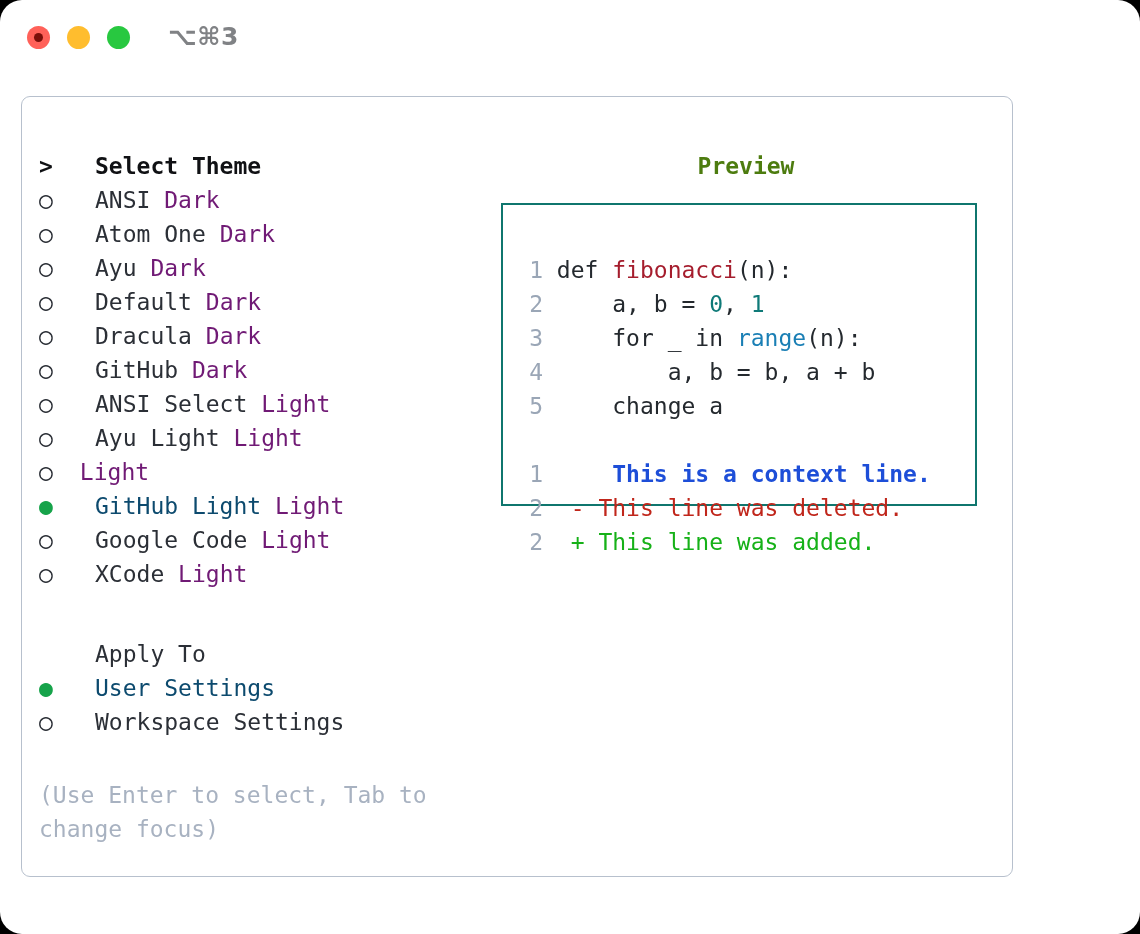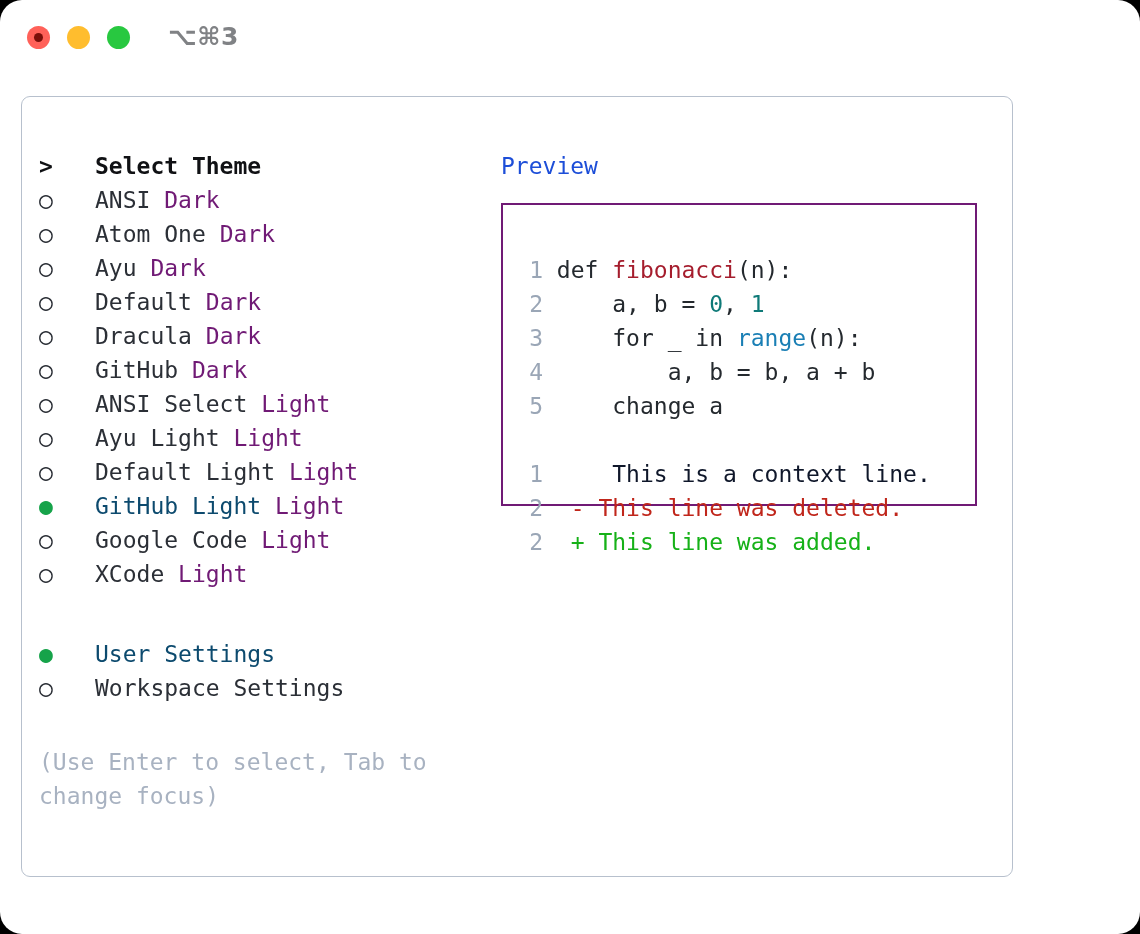--- a/index.html
+++ b/index.html
@@ -116,48 +116,49 @@
   .label    { color: #2b2f36; margin-left: 29px; }
   .label.on { color: #0c4a6e; }
   .suffix   { color: #701a75; }
   .gap      { color: transparent; }
 
   .section-gap { height: 46px; }
 
   .hint {
     position: absolute;
     left: 17px;
-    top: 648px;
+    top: 681px;
     width: 410px;
     font-size: 23px;
     line-height: 34px;
     color: #a8b2c1;
     white-space: normal;
   }
 
   
   .right-col {
     position: absolute;
     left: 479px;
     top: 52px;
     width: 490px;
   }
   .preview-title {
     font-size: 23px;
-    font-weight: 400;
-    color: #1d4ed8;
-    line-height: 34px;
+    font-weight: 700;
+    color: #4d7c0f;
+    line-height: 34px;
+    text-align: center;
   }
   .preview-box {
     position: absolute;
     left: 479px;
     top: 106px;
     width: 476px;
     height: 303px;
-    border: 2px solid #701a75;
+    border: 2px solid #0f766e;
     box-sizing: border-box;
     background: #ffffff;
   }
   .code-area {
     position: absolute;
     left: 18px;
     top: 48px;
     right: 6px;
   }
   .cline {
@@ -168,21 +169,21 @@
   .ln {
     display: inline-block;
     width: 22px;
     text-align: right;
     color: #9aa6b6;
   }
   .tok-plain { color: #24292e; }
   .tok-fn    { color: #a51d2d; }
   .tok-num   { color: #0f7a78; }
   .tok-call  { color: #1a7fb5; text-align: center; }
-  .tok-ctx   { color: #0f172a; }
+  .tok-ctx   { color: #1d4ed8; font-weight: bold; }
   .tok-del   { color: #c0261b; }
   .tok-add   { color: #16b118; }
   .blank-line { height: 34px; }
 </style>
 </head>
 <body>
 
 <div class="window">
 
   <div class="titlebar">
@@ -205,28 +206,32 @@
 
       <div id="theme-list">
           <div class="row"><span class="marker">○</span><span class="label">ANSI</span><span class="gap"> </span><span class="suffix">Dark</span></div>
           <div class="row"><span class="marker">○</span><span class="label">Atom One</span><span class="gap"> </span><span class="suffix">Dark</span></div>
           <div class="row"><span class="marker">○</span><span class="label">Ayu</span><span class="gap"> </span><span class="suffix">Dark</span></div>
           <div class="row"><span class="marker">○</span><span class="label">Default</span><span class="gap"> </span><span class="suffix">Dark</span></div>
           <div class="row"><span class="marker">○</span><span class="label">Dracula</span><span class="gap"> </span><span class="suffix">Dark</span></div>
           <div class="row"><span class="marker">○</span><span class="label">GitHub</span><span class="gap"> </span><span class="suffix">Dark</span></div>
           <div class="row"><span class="marker">○</span><span class="label">ANSI Select</span><span class="gap"> </span><span class="suffix">Light</span></div>
           <div class="row"><span class="marker">○</span><span class="label">Ayu Light</span><span class="gap"> </span><span class="suffix">Light</span></div>
-          <div class="row"><span class="marker">○</span><span class="label">Default Light</span><span class="gap"> </span><span class="suffix">Light</span></div>
+          <div class="row"><span class="marker">○</span><span class="gap"> </span><span class="suffix">Light</span></div>
           <div class="row"><span class="marker sel">●</span><span class="label on">GitHub Light</span><span class="gap"> </span><span class="suffix">Light</span></div>
           <div class="row"><span class="marker">○</span><span class="label">Google Code</span><span class="gap"> </span><span class="suffix">Light</span></div>
           <div class="row"><span class="marker">○</span><span class="label">XCode</span><span class="gap"> </span><span class="suffix">Light</span></div>
         </div>
 
       <div class="section-gap"></div>
 
+      <div class="row">
+        <span class="marker blank">○</span>
+        <span class="label">Apply To</span>
+      </div>
 
       <div id="apply-list">
           <div class="row"><span class="marker sel">●</span><span class="label on">User Settings</span></div>
           <div class="row"><span class="marker">○</span><span class="label">Workspace Settings</span></div>
         </div>
     </div>
 
     <div class="hint">(Use Enter to select, Tab to change focus)</div>
 
     <div class="right-col">

